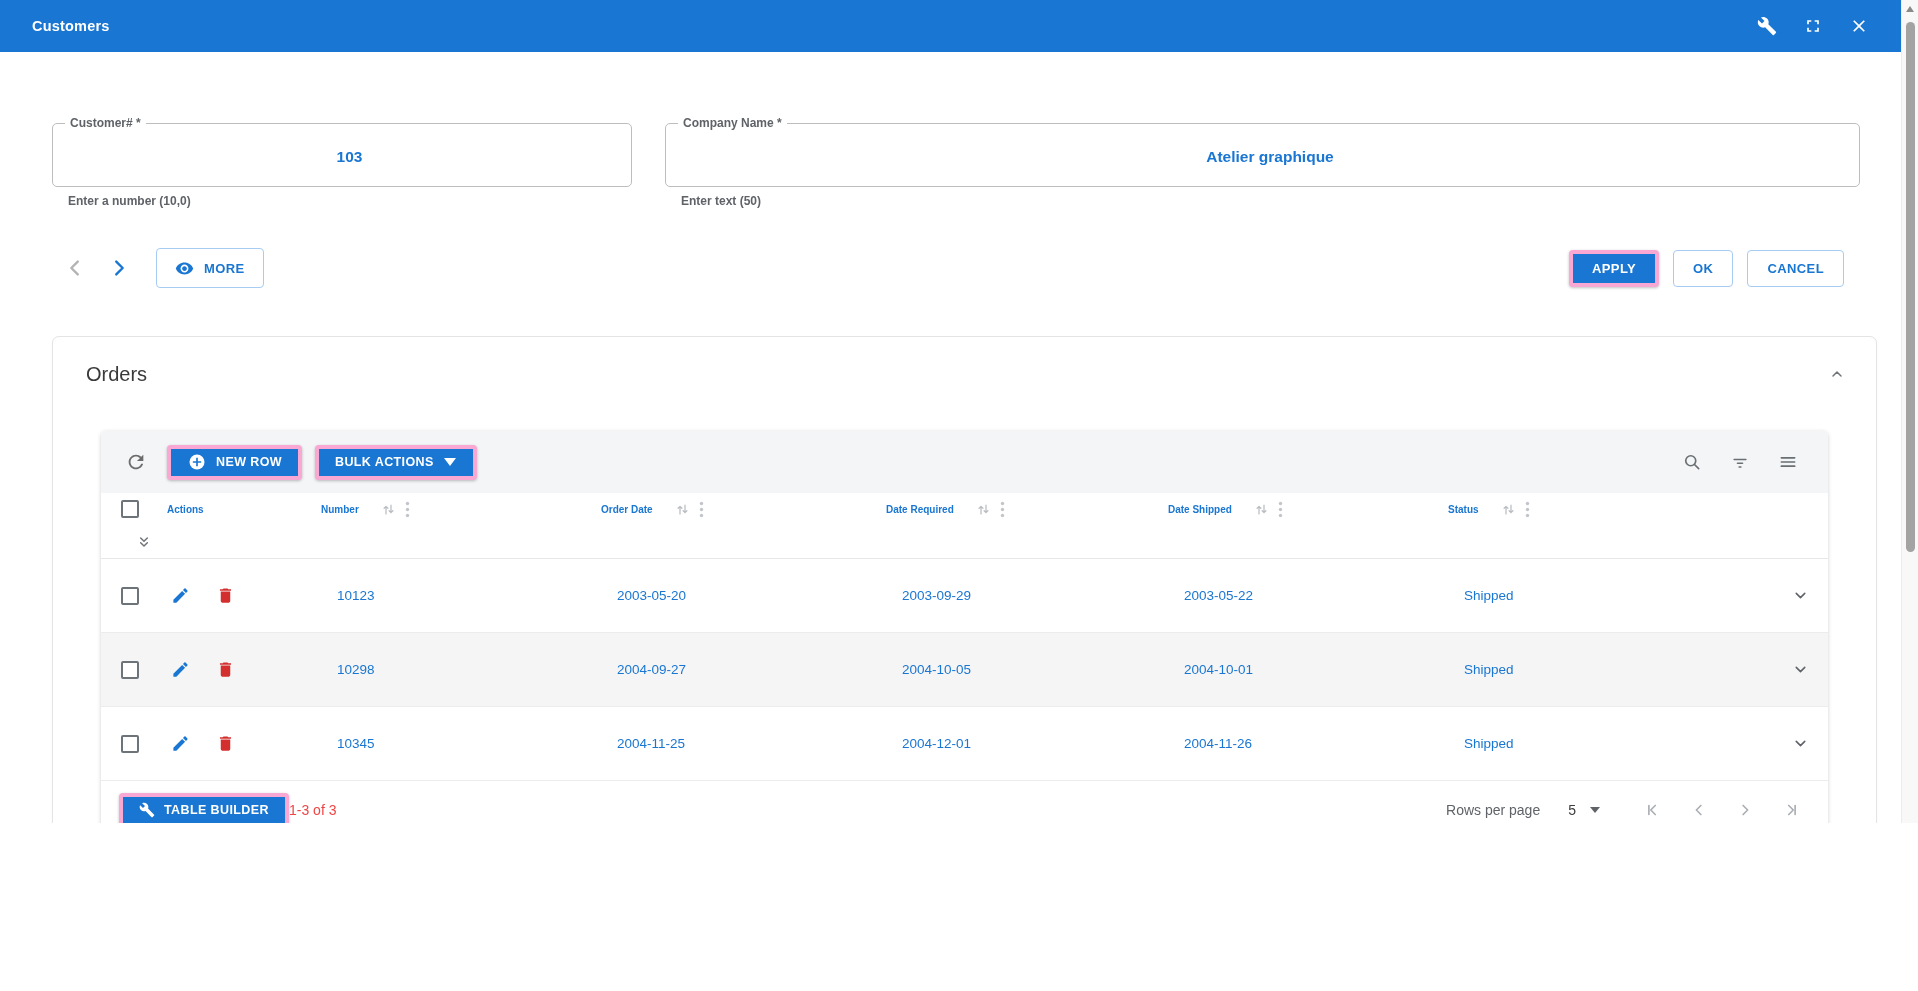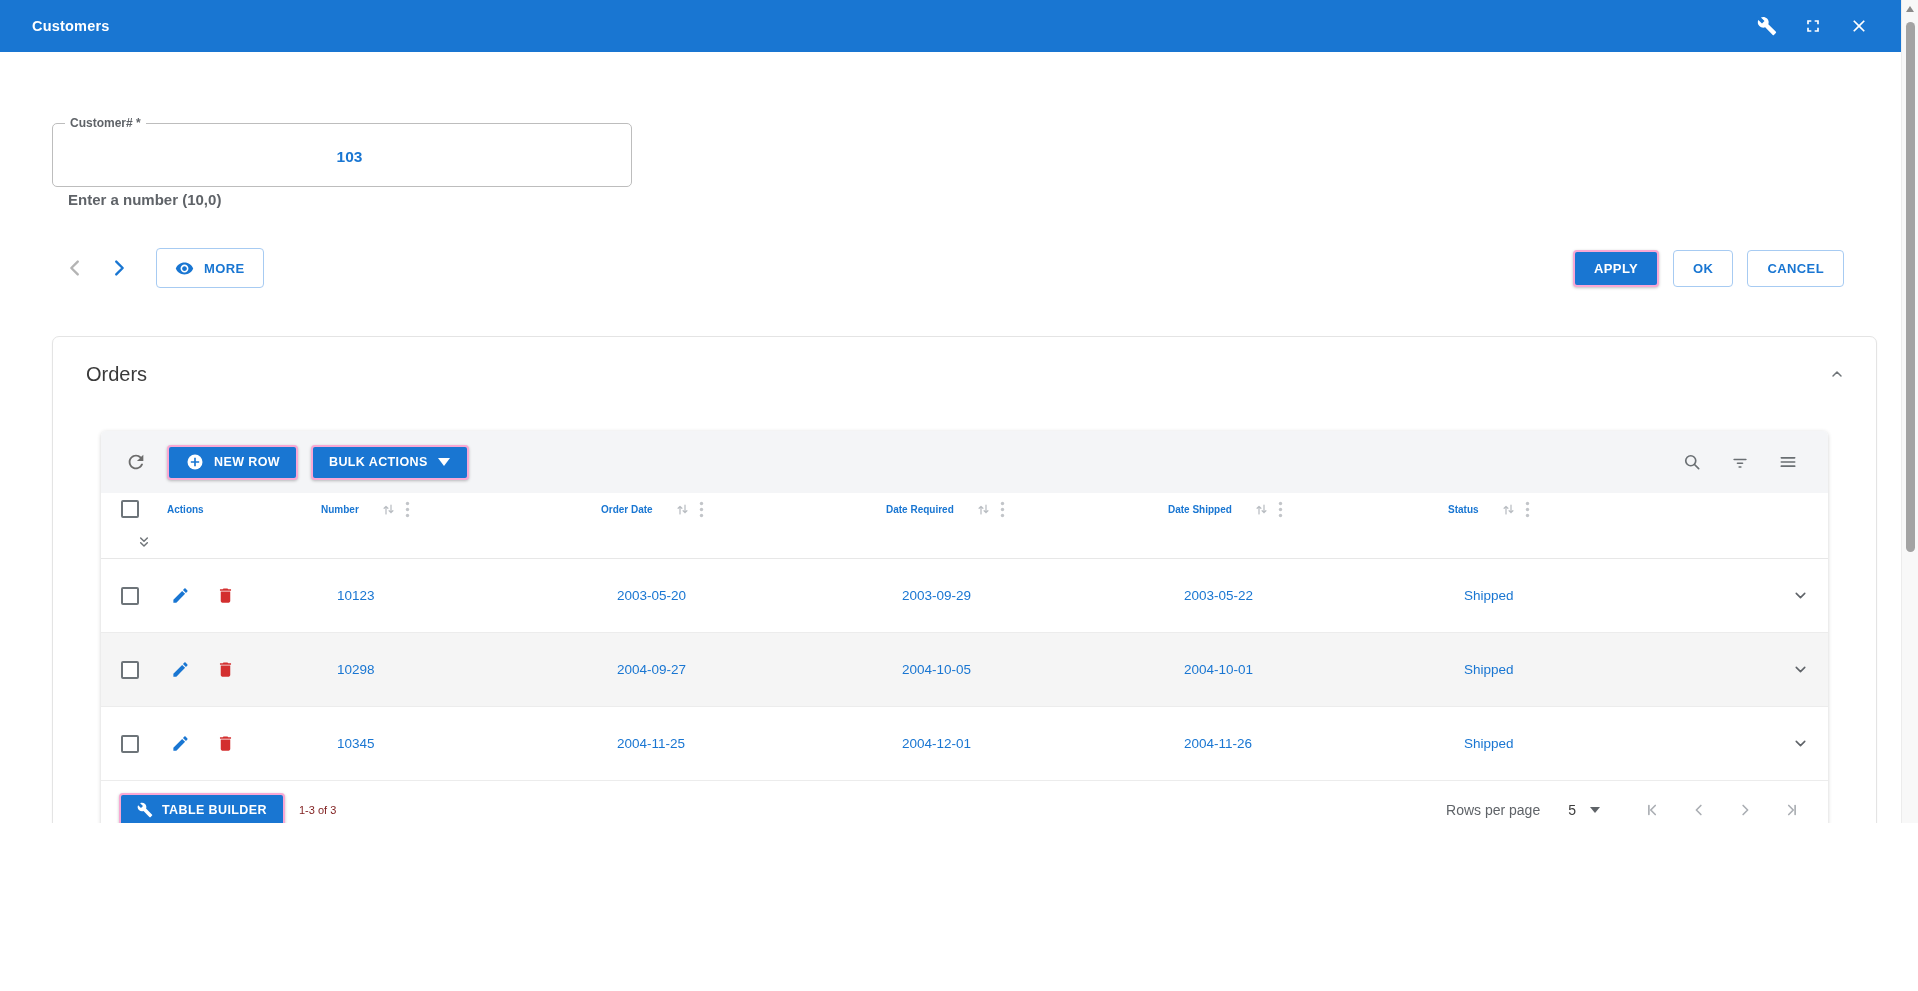--- a/index.html
+++ b/index.html
@@ -35,29 +35,29 @@
   
   .form-row { display:flex; gap:33px; margin-top:71px; }
   .field { position:relative; border:1px solid #bdbdbd; border-radius:5px; height:64px; background:#fff;font-weight:bold; }
   .field.customer { width:580px; }
   .field.company { flex:1; margin-right:17px; }
   .field-label {
     position:absolute; top:-8px; left:12px; background:#fff; padding:0 5px;
     font-size:12px; color:#5f6368;
   }
   .field-value { padding:24px 0 0 15px; font-size:15.5px; color:#1976d2;text-align:center; }
-  .field-helper { position:absolute; left:15px; bottom:-22px; font-size:15px; color:#5f6368; white-space:nowrap; }
+  .field-helper { position:absolute; left:15px; bottom:-22px; font-size:12px; color:#5f6368; white-space:nowrap; }
 
   
   .btn-row { display:flex; align-items:center; margin-top:60px; height:42px; }
   .nav-arrows { display:flex; align-items:center; gap:14px; margin-left:8px; }
   .icon-btn { background:none; border:none; padding:4px; cursor:pointer; display:flex; align-items:center; }
   .btn { font-family:inherit; font-size:13px; font-weight:700; letter-spacing:.4px; border-radius:4px; cursor:pointer; display:inline-flex; align-items:center; justify-content:center;text-align:right; }
   .btn-outline { background:#fff; border:1px solid #a7cbf2; color:#1976d2; }
-  .btn-fill { background:#1976d2; border:2px solid #f9a8d4; color:#fff; box-shadow:0 1px 3px rgba(0,0,0,.25); }
+  .btn-fill { background:#1976d2; border:4px solid #f9a8d4; color:#fff; box-shadow:0 1px 3px rgba(0,0,0,.25); }
   .more-btn { height:40px; padding:0 18px; gap:10px; margin-left:22px; }
   .right-actions { margin-left:auto; display:flex; gap:14px; margin-right:33px; }
   .right-actions .btn { height:37px; padding:0 19px; }
 
   
   .card {
     border:1px solid #e4e4e4; border-radius:7px; background:#fff;
     box-shadow:0 1px 2px rgba(0,0,0,.06); position:relative;
   }
   .orders-card { margin-top:47px; padding:26px 0 52px 0; }
@@ -84,21 +84,21 @@
   .th .mini-icons { display:flex; align-items:center; gap:9px; }
   .trow { height:74px; border-bottom:1px solid #ececec; background:#fff; }
   .trow.alt { background:#f5f5f5; }
   .td { font-size:13.5px; color:#1976d2;margin-left:16px; }
   .actions-cell { display:flex; align-items:center; gap:18px; }
   .expander-cell { display:flex; justify-content:center; }
 
   .checkbox { width:18px; height:18px; border:2px solid #6d7479; border-radius:2px; background:#fff; cursor:pointer; }
 
   .table-footer { height:58px; display:flex; align-items:center; background:#fff; padding:0 26px 0 18px; }
-  .footer-range { font-size:11px; color:#7f1d1d; margin-left:14px; }
+  .footer-range { font-size:14px; color:#ef4444; }
   .footer-right { margin-left:auto; display:flex; align-items:center; }
   .rpp-label { font-size:14px; color:#5f6368; }
   .rpp-value { font-size:14px; color:#3c3c3c; margin-left:28px; }
   .rpp-caret { width:0; height:0; border-left:5px solid transparent; border-right:5px solid transparent; border-top:6px solid #5f6368; margin-left:14px; cursor:pointer; }
   .pager { display:flex; align-items:center; gap:24px; margin-left:42px; }
   .pager .icon-btn { padding:2px; }
 
   svg { display:block; }
 </style>
 </head>
@@ -127,20 +127,25 @@
     </div>
   </div>
 
   <div class="content">
 
     <div class="form-row">
       <div class="field customer">
         <div class="field-label">Customer# *</div>
         <div class="field-value">103</div>
         <div class="field-helper">Enter a number (10,0)</div>
+      </div>
+      <div class="field company">
+        <div class="field-label">Company Name *</div>
+        <div class="field-value">Atelier graphique</div>
+        <div class="field-helper">Enter text (50)</div>
       </div>
     </div>
 
     <div class="btn-row">
       <div class="nav-arrows">
         <button class="icon-btn">
           <svg width="22" height="22" viewBox="0 0 24 24" fill="none" stroke="#b4b4b4" stroke-width="2.6" stroke-linecap="round" stroke-linejoin="round">
               <polyline points="15 5 8 12 15 19"></polyline>
             </svg>
         </button>

